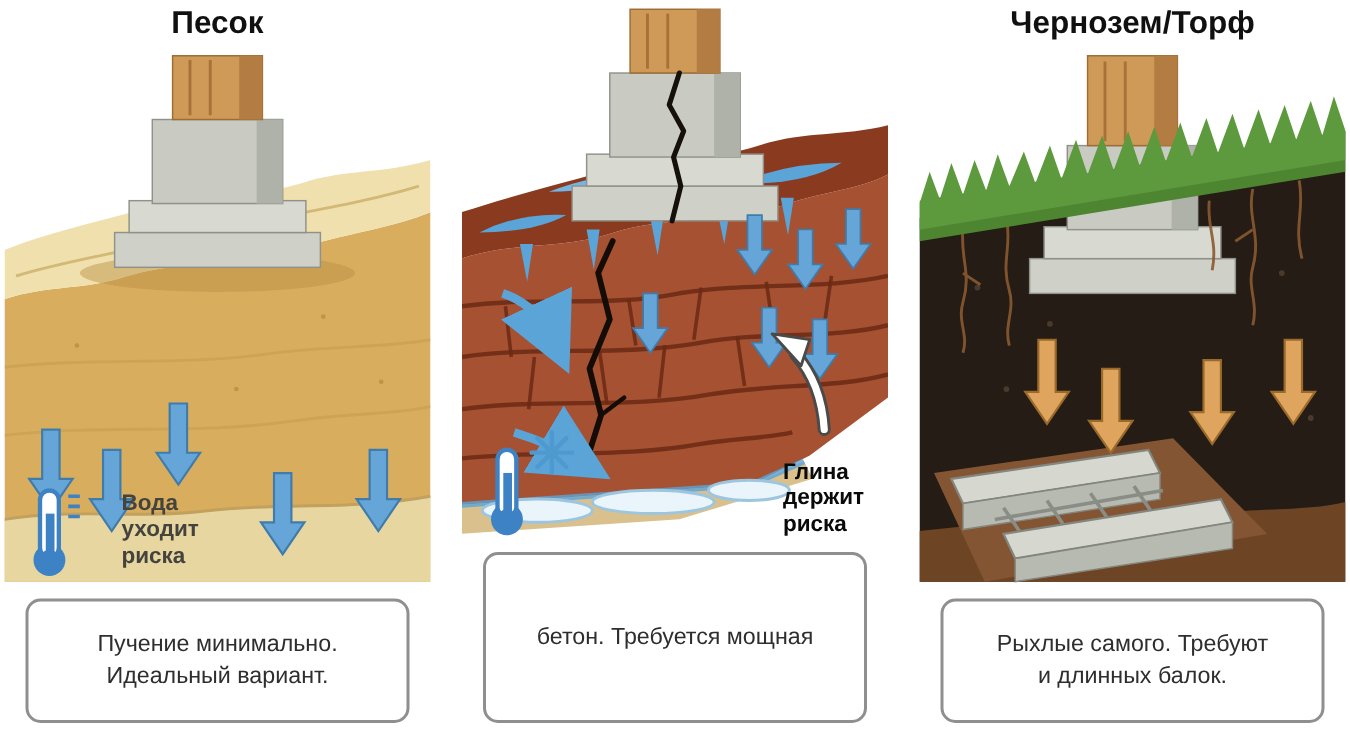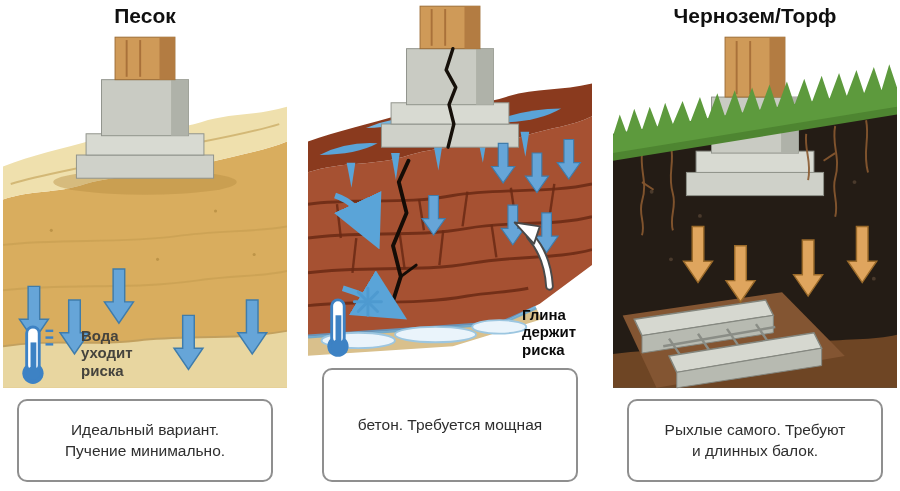--- a/index.html
+++ b/index.html
@@ -71,22 +71,22 @@
           <line x1="44" y1="318" x2="52" y2="318" stroke="#3d82c4" stroke-width="2.5"></line>
         </g>
       </svg>
       <div class="annotation sand-note">
         <div>Вода</div>
         <div>уходит</div>
         <div>риска</div>
       </div>
     </div>
     <div class="caption-box">
+      <div>Пучение минимально.</div>
       <div>Идеальный вариант.</div>
-      <div>Пучение минимально.</div>
     </div>
   </div>
 
   <div class="panel">
     <div class="art">
       <svg viewBox="0 0 294 363" preserveAspectRatio="xMidYMid meet">
         <defs>
           <marker id="mb2" markerWidth="9" markerHeight="9" refX="5" refY="4.5" orient="auto">
             <path d="M0,0 L9,4.5 L0,9 Z" fill="#5aa4d8"></path>
           </marker>

